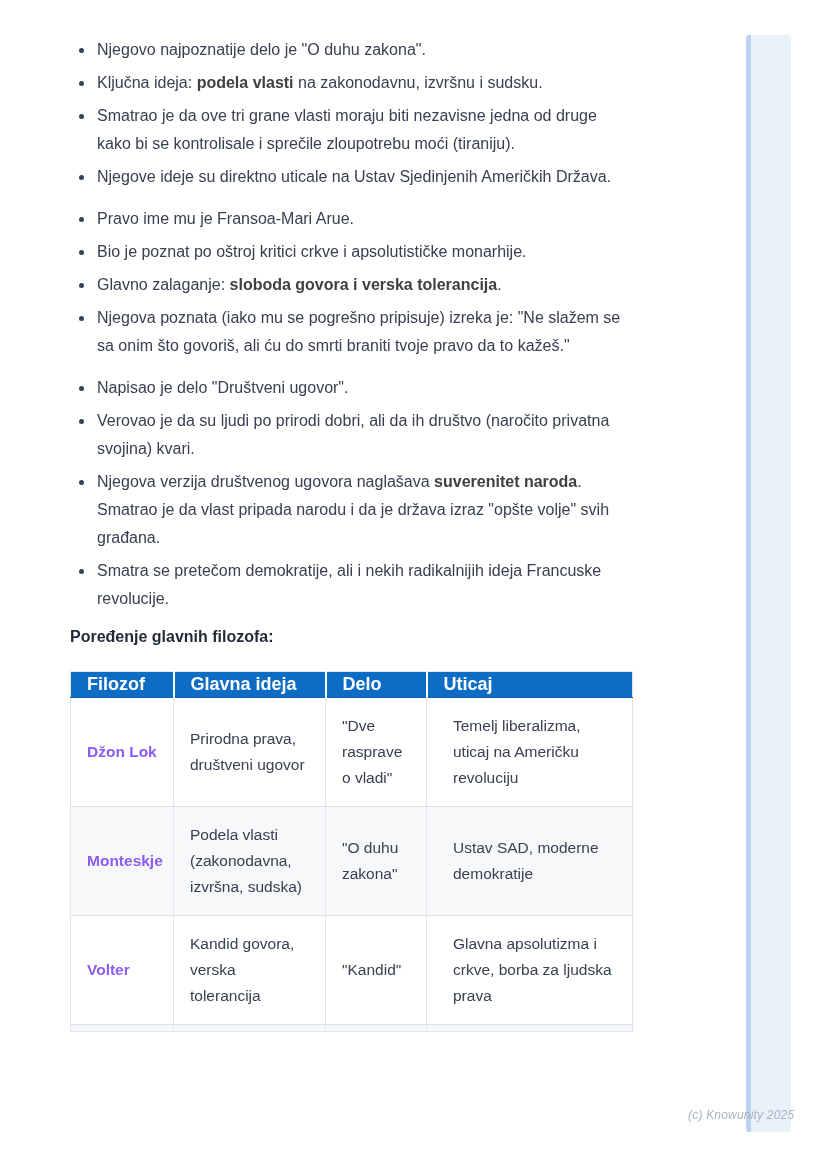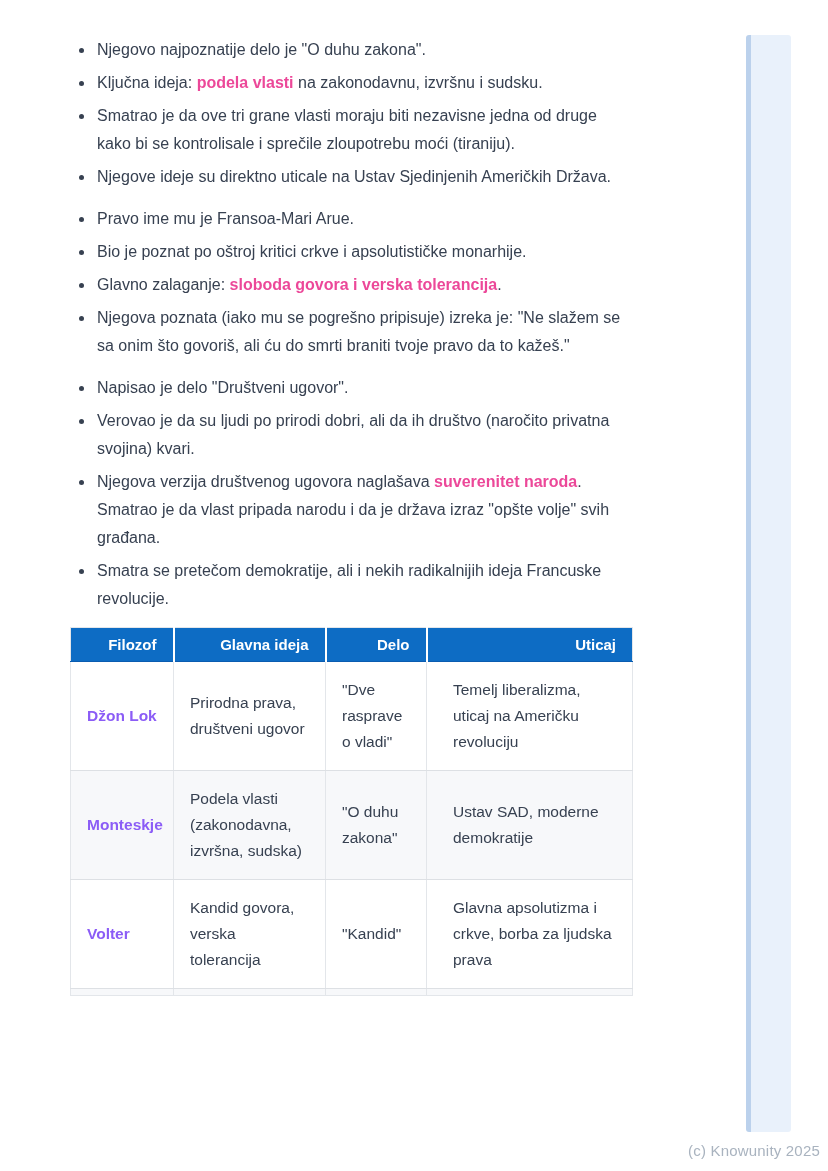--- a/index.html
+++ b/index.html
@@ -22,21 +22,21 @@
     padding-left: 25px;
   }
   ul.bullets li {
     font-size: 16px;
     line-height: 28px;
     margin-bottom: 5px;
     padding-left: 2px;
     color: #374151;
   }
   ul.bullets li::marker { color: #374151; }
-  .b { font-weight: 700; color: #ec4899; }
+  .b { font-weight: 700; color: #404040; }
   h3.sec-heading {
     font-size: 16.5px;
     font-weight: 700;
     color: #1f2937;
     line-height: 20px;
     margin: 0 0 16px 0;
   }
   p.compare-title {
     font-size: 16px;
     font-weight: 700;
@@ -49,24 +49,24 @@
     width: 562px;
     table-layout: fixed;
   }
   table.compare col.c1 { width: 103px; }
   table.compare col.c2 { width: 152px; }
   table.compare col.c3 { width: 101px; }
   table.compare col.c4 { width: 206px; }
   table.compare th {
     background: #0d6cc4;
     color: #ffffff;
-    font-size: 15px;
+    font-size: 18px;
     font-weight: 700;
-    text-align: right;
-    padding: 8px 16px;
+    text-align: left;
+    padding: 2px 16px;
     border-right: 2px solid #ffffff;
     border-bottom: 1px solid #0a5cb0;
   }
   table.compare th:last-child { border-right: none; }
   table.compare td {
     border-right: 1px solid #e3e6ea;
     border-bottom: 1px solid #dde0e4;
     padding: 15px 16px;
     font-size: 15.5px;
     line-height: 26px;
@@ -85,26 +85,27 @@
     position: absolute;
     left: 746px; top: 35px;
     width: 40px; height: 1097px;
     background: #e9f1fb;
     border-left: 5px solid #bbd1ec;
     border-radius: 3px;
     z-index: 1;
   }
   .watermark {
     position: absolute;
-    left: 688px; top: 1142px;
-    font-size: 15px;
+    left: 688px; top: 1108px;
+    font-size: 12px;
     letter-spacing: 0.2px;
     color: #a9b3bf;
     z-index: 2;
     white-space: nowrap;
+    font-style: italic;
   }
 </style>
 </head>
 <body>
 
 <div class="content">
 
   <ul class="bullets">
     <li><span>Njegovo najpoznatije delo je "O duhu zakona".</span></li>
     <li><span>Ključna ideja: </span><span class="b">podela vlasti</span><span> na zakonodavnu, izvršnu i sudsku.</span></li>
@@ -121,20 +122,21 @@
   </ul>
 
 
   <ul class="bullets">
     <li><span>Napisao je delo "Društveni ugovor".</span></li>
     <li><span>Verovao je da su ljudi po prirodi dobri, ali da ih društvo (naročito privatna svojina) kvari.</span></li>
     <li><span>Njegova verzija društvenog ugovora naglašava </span><span class="b">suverenitet naroda</span><span>. Smatrao je da vlast pripada narodu i da je država izraz "opšte volje" svih građana.</span></li>
     <li><span>Smatra se pretečom demokratije, ali i nekih radikalnijih ideja Francuske revolucije.</span></li>
   </ul>
 
+  <p class="compare-title">Poređenje glavnih filozofa:</p>
 
   <table class="compare">
     <colgroup>
       <col class="c1">
         <col class="c2">
         <col class="c3">
         <col class="c4">
     </colgroup>
     <thead>
       <tr>

